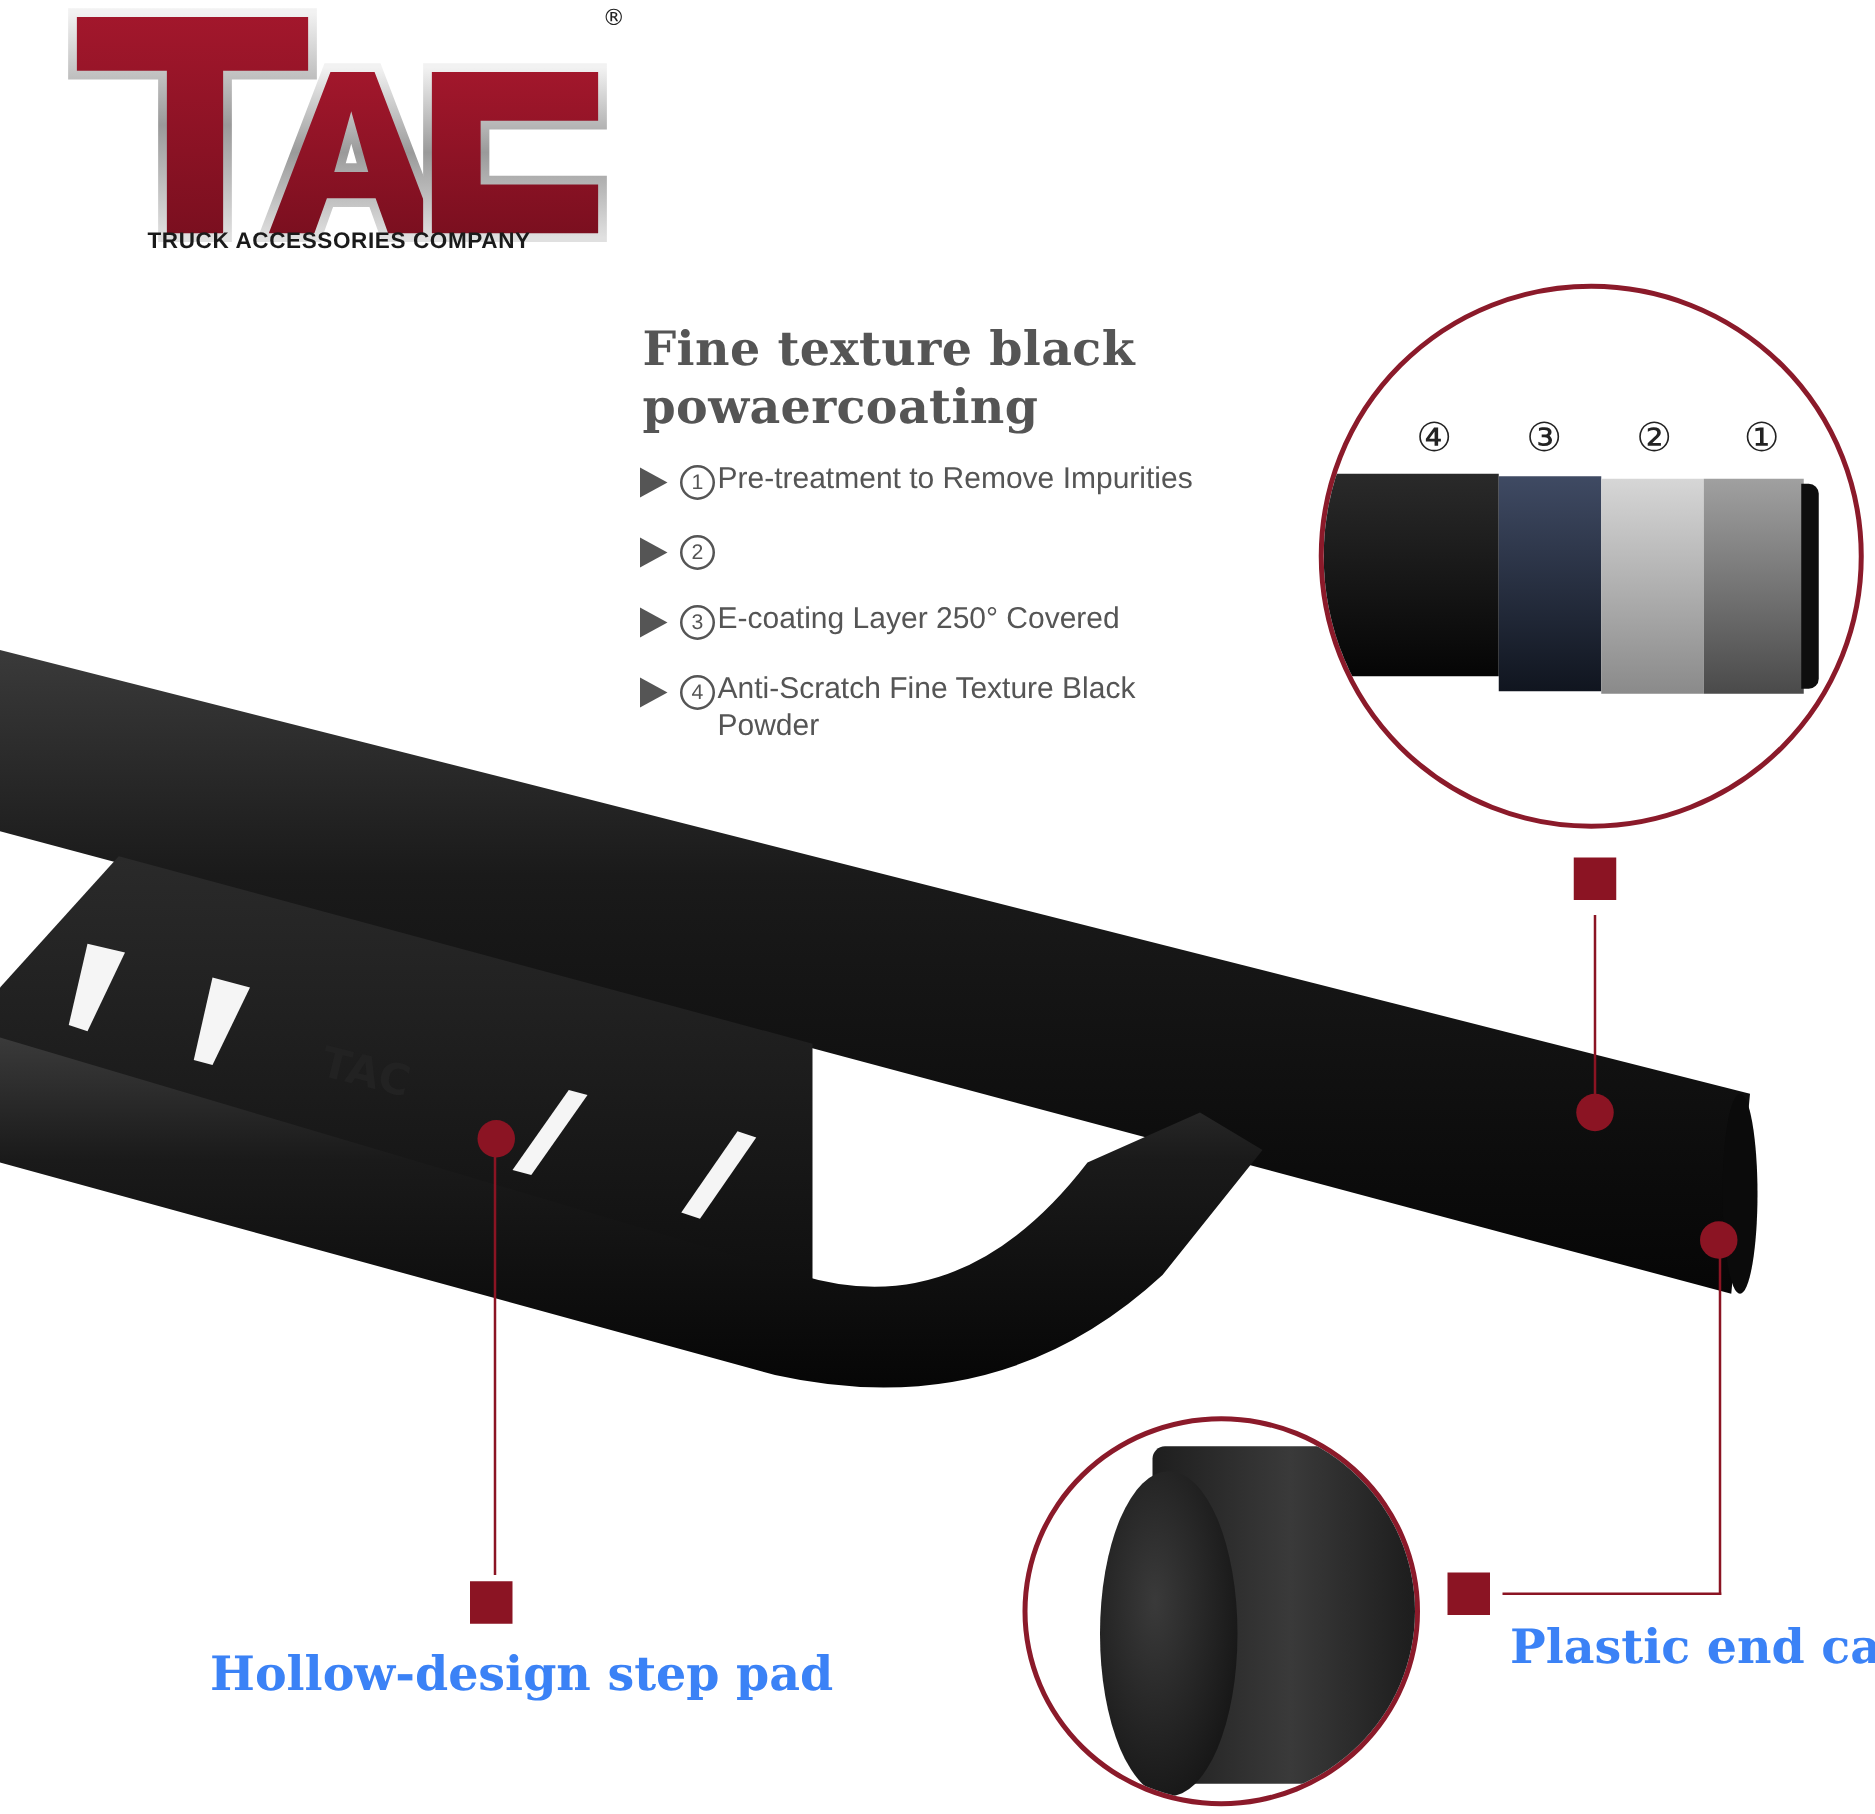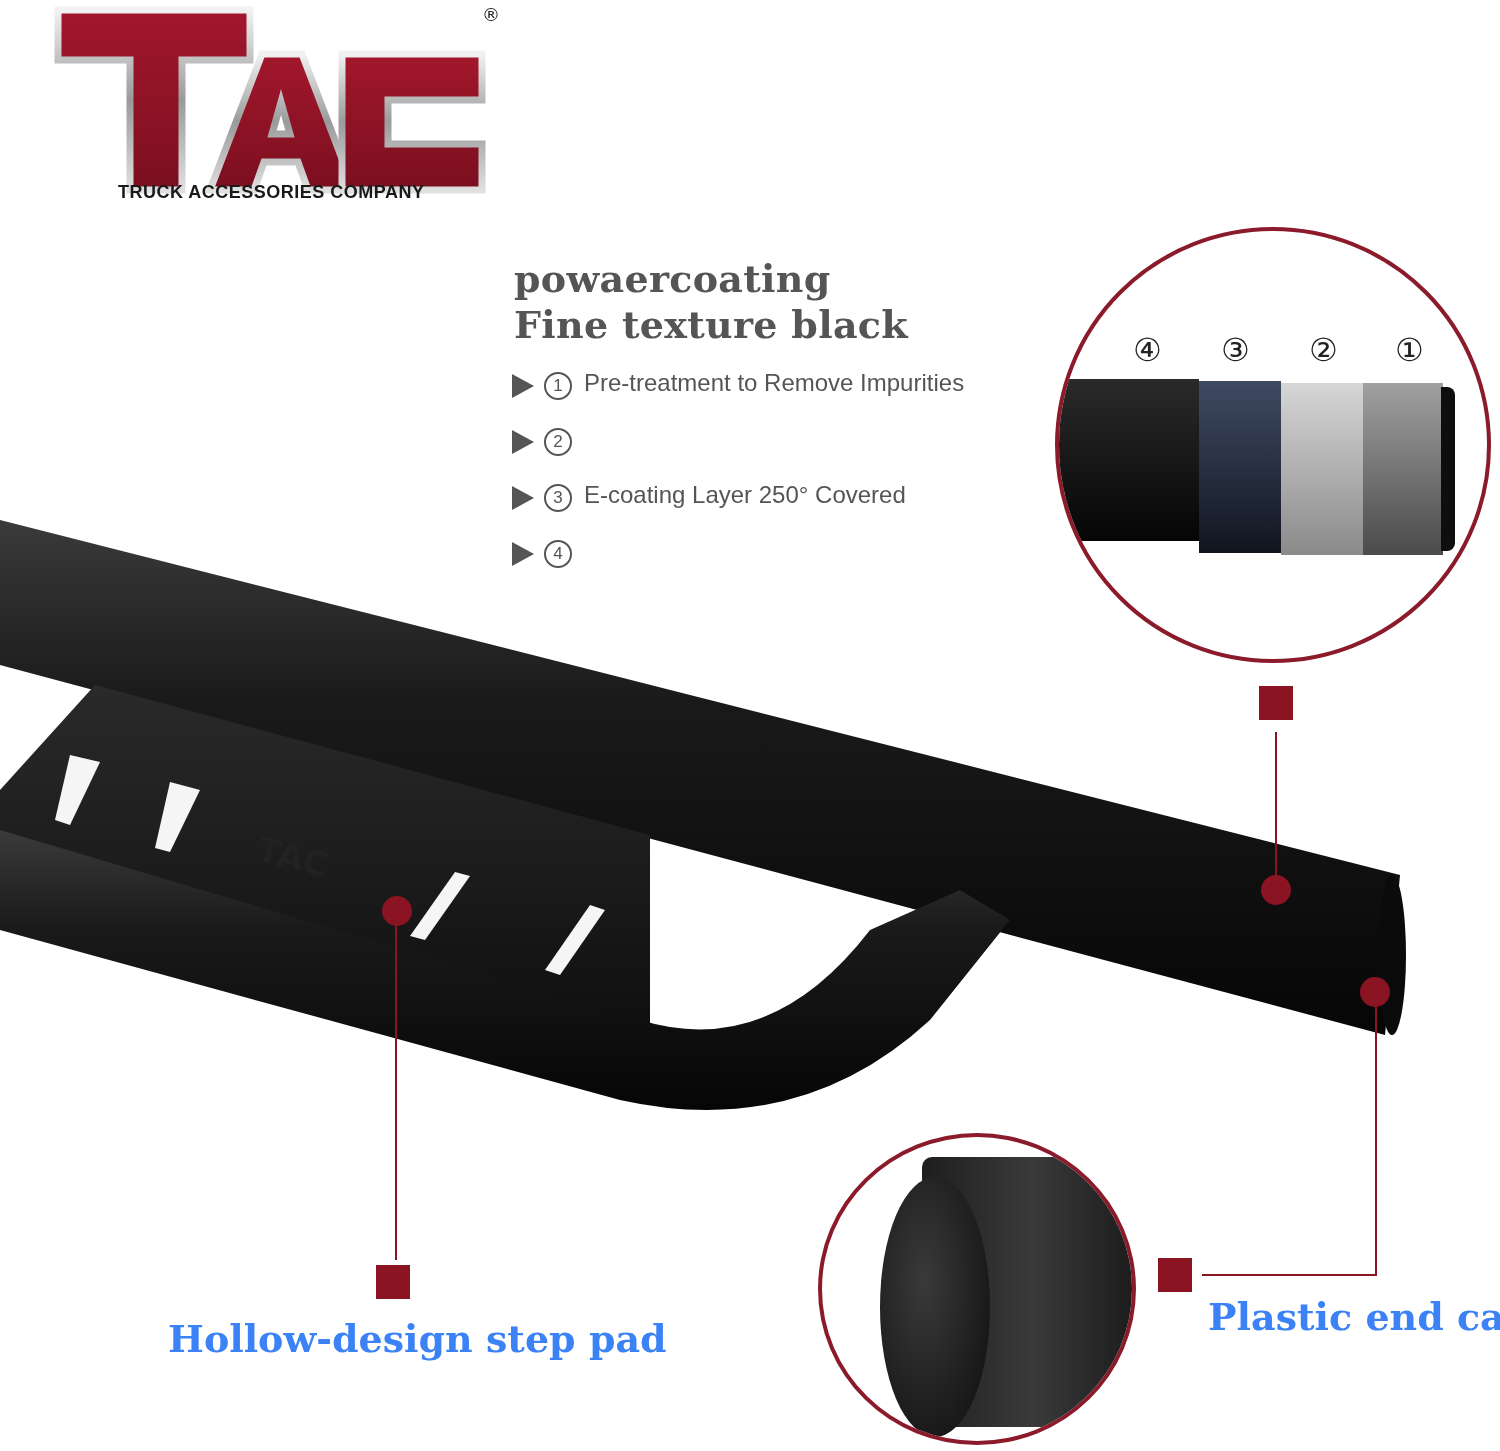--- a/index.html
+++ b/index.html
@@ -13,21 +13,21 @@
   .logo-reg { left:432px; top:2px; font-size:18px; color:#222; font-family:"DejaVu Sans", sans-serif; }
 
   
   .heading { left:514px; top:256px; width:520px; font-family:"DejaVu Serif", serif; font-weight:bold; font-size:38px; line-height:46px; color:#555555; letter-spacing:0.3px; }
 
   
   .steps { left:512px; top:368px; width:520px; }
   .step { position:relative; display:flex; align-items:flex-start; margin-bottom:24px; }
   .step .tri { width:0; height:0; border-top:12px solid transparent; border-bottom:12px solid transparent; border-left:22px solid #555; margin-top:6px; flex:0 0 auto; }
   .step .num { width:28px; height:28px; border:2px solid #555; border-radius:50%; box-sizing:border-box; margin-left:10px; margin-top:4px; font-size:17px; line-height:24px; text-align:center; color:#555; flex:0 0 auto; font-family:"Liberation Sans", sans-serif; }
-  .step .txt { margin-left:12px; font-family:"Liberation Sans", sans-serif; font-size:24px; line-height:30px; color:#555555; width:420px; }
+  .step .txt { margin-left:2px; font-family:"Liberation Sans", sans-serif; font-size:24px; line-height:30px; color:#555555; width:420px; }
 
   
   .circle-top { left:1055px; top:227px; width:436px; height:436px; border:4px solid #8b1a2a; border-radius:50%; box-sizing:border-box; overflow:hidden; background:#fff; }
   .layer-num { position:absolute; top:100px; font-size:32px; color:#222; font-family:"DejaVu Sans", sans-serif; }
 
   
   .red { background:#8b1423; }
   .dot { width:30px; height:30px; border-radius:50%; background:#8b1423; }
   .sq { width:34px; height:34px; background:#8b1423; }
 
@@ -56,42 +56,43 @@
 
     <path d="M160,188 L212,52 H252 L304,188 H258 L248,160 H214 L204,188 Z M222,132 H240 L231,100 Z" fill="url(#redfill)" stroke="url(#chrome)" stroke-width="7" fill-rule="evenodd"></path>
 
     <path d="M292,52 H432 V98 H338 V142 H432 V188 H292 Z" fill="url(#redfill)" stroke="url(#chrome)" stroke-width="7"></path>
   </svg>
   <span class="abs logo-reg">®</span>
   <span class="abs logo-tagline">TRUCK ACCESSORIES COMPANY</span>
 </div>
 
 <div class="abs heading">
+  <div>Fine texture black</div>
   <div>powaercoating</div>
-  <div>Fine texture black</div>
 </div>
 
 <div class="abs steps">
   <div class="step">
     <span class="tri"></span>
     <span class="num">1</span>
     <span class="txt">Pre-treatment to Remove Impurities</span>
   </div>
   <div class="step">
     <span class="tri"></span>
     <span class="num">2</span>
   </div>
   <div class="step">
     <span class="tri"></span>
     <span class="num">3</span>
     <span class="txt">E-coating Layer 250° Covered</span>
   </div>
   <div class="step">
     <span class="tri"></span>
     <span class="num">4</span>
+    <span class="txt" style="width:360px">Anti-Scratch Fine Texture Black Powder</span>
   </div>
 </div>
 
 <svg class="abs" style="left:0;top:500px" width="1420" height="640" viewBox="0 0 1420 640">
   <defs>
     <linearGradient id="tube" x1="0" y1="0" x2="0" y2="1">
       <stop offset="0" stop-color="#3a3a3a"></stop>
       <stop offset="0.35" stop-color="#1a1a1a"></stop>
       <stop offset="1" stop-color="#060606"></stop>
     </linearGradient>

